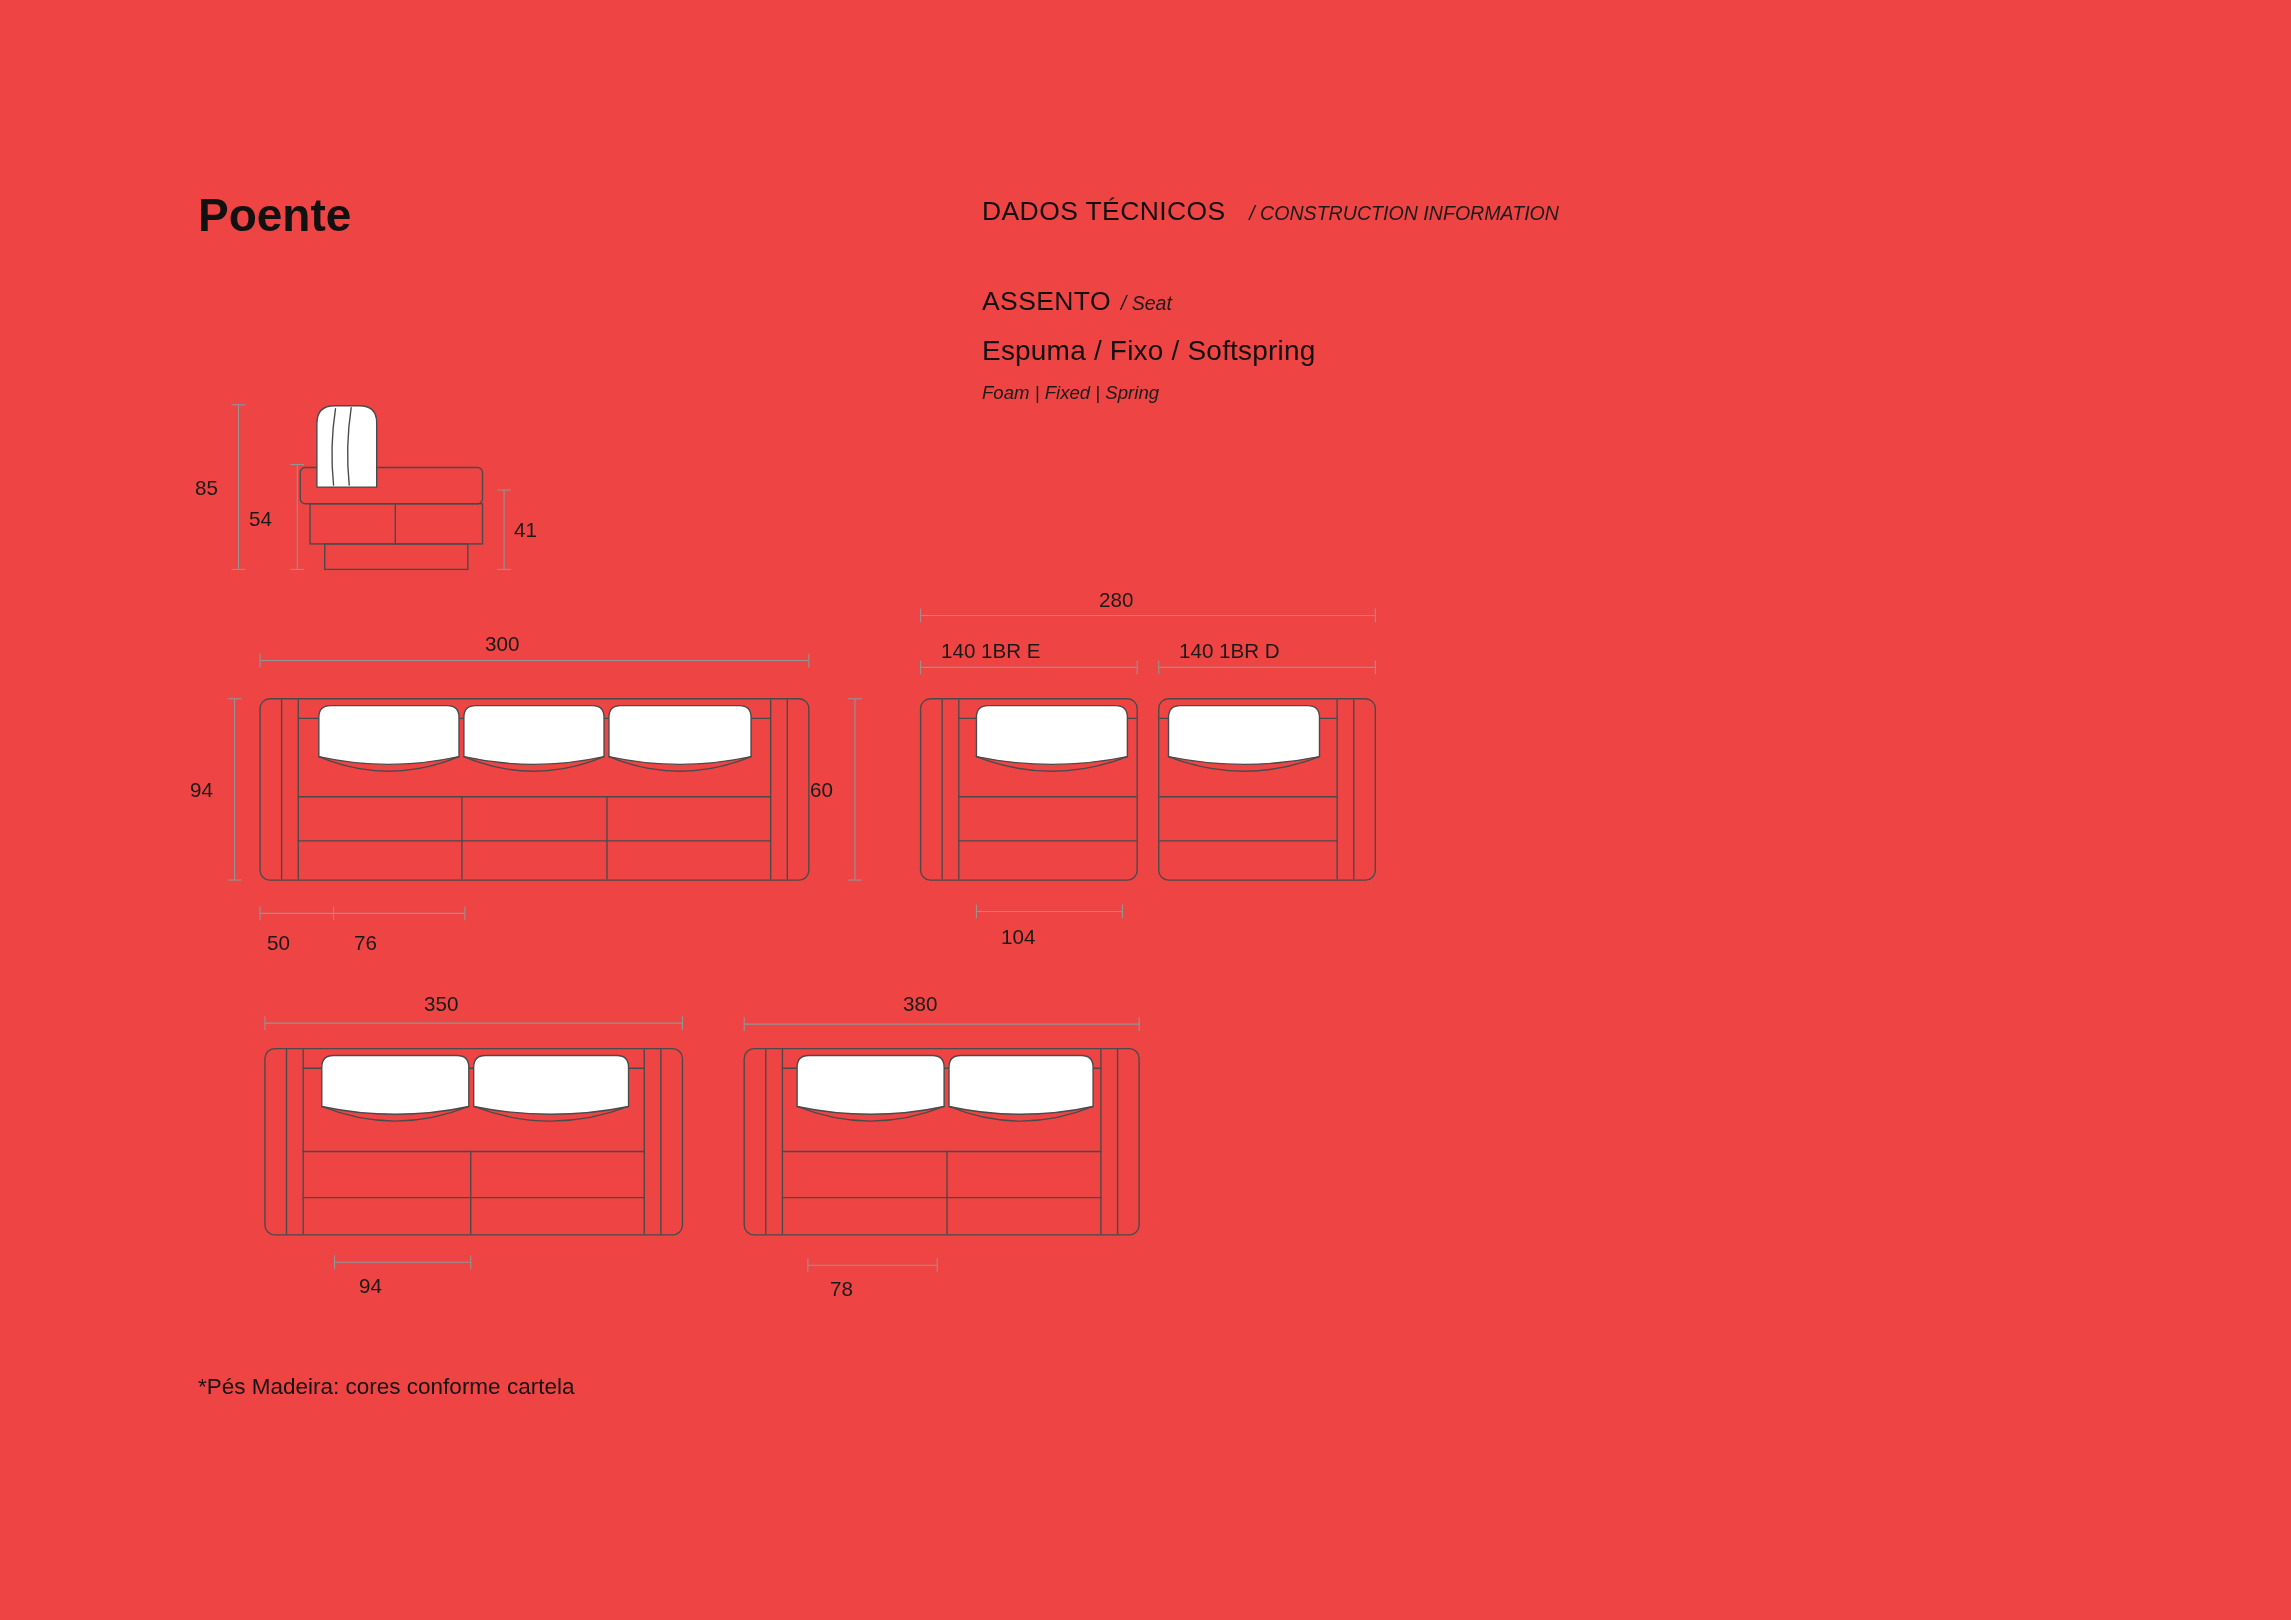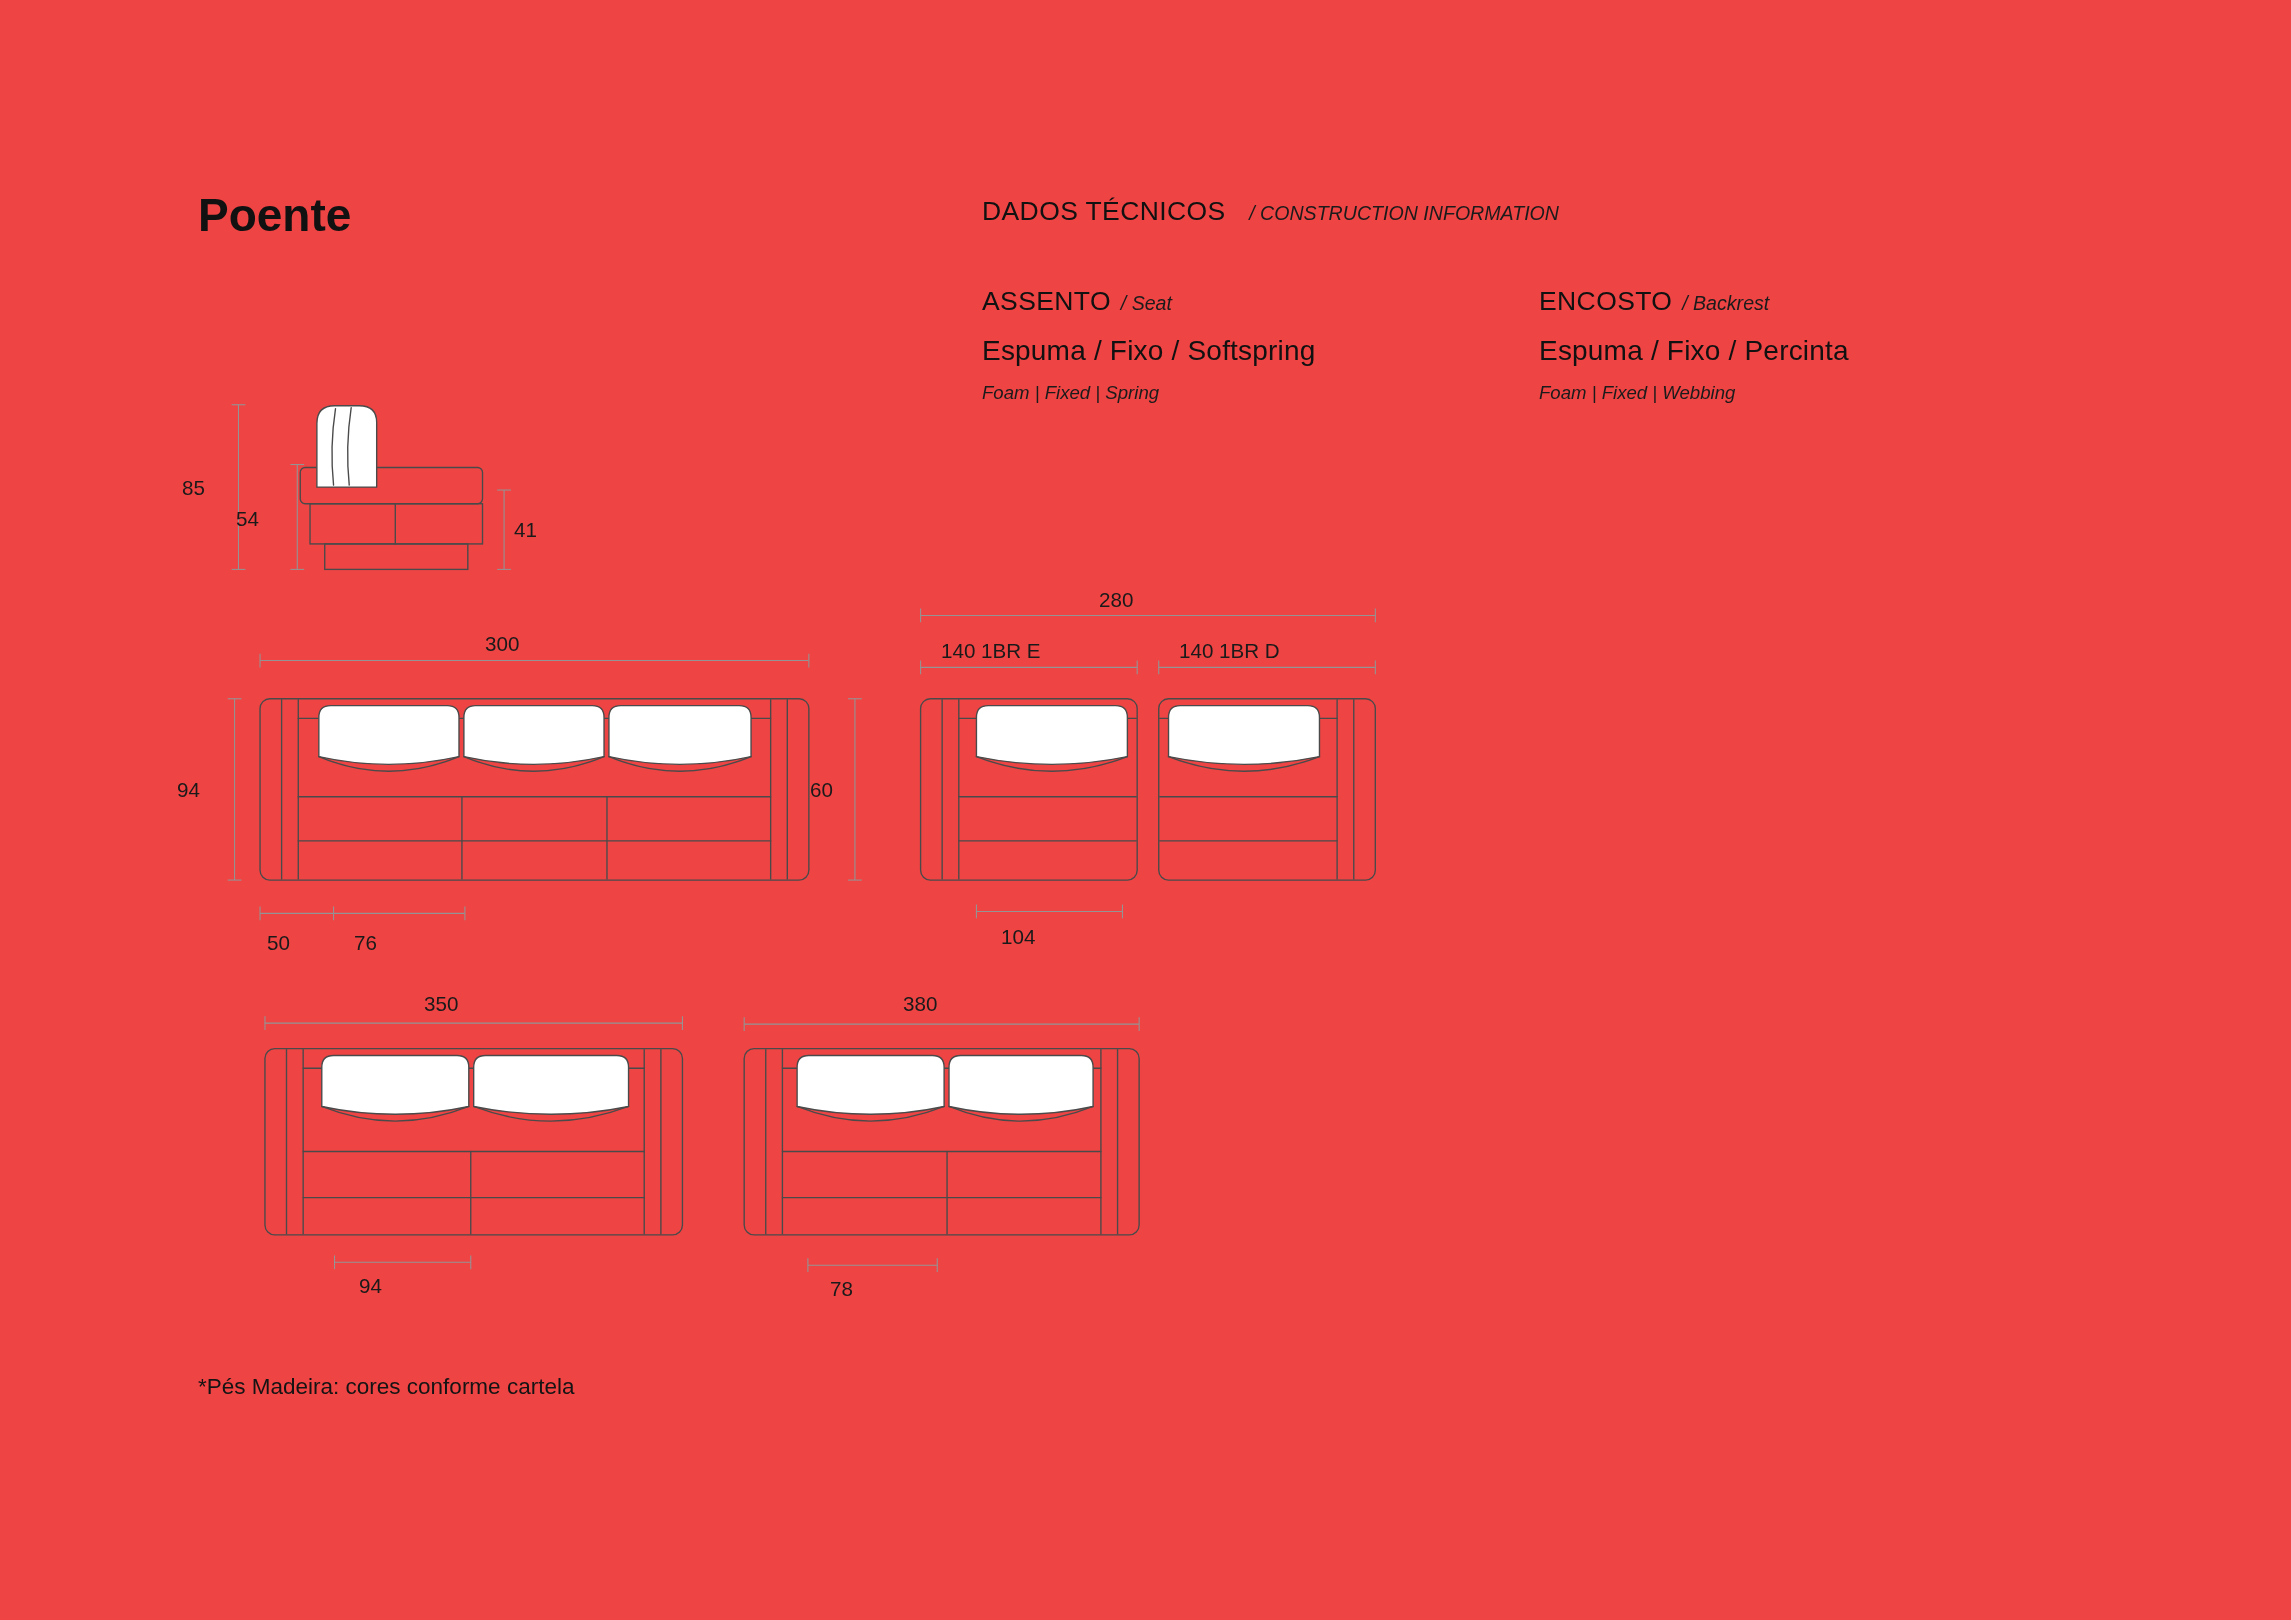--- a/index.html
+++ b/index.html
@@ -11,21 +11,21 @@
   .abs{position:absolute}
   .title{font-size:46px;font-weight:700;color:#111;line-height:1}
   .hrow{display:flex;align-items:baseline}
   .h-main{font-size:26.5px;color:#111;letter-spacing:0.4px}
   .h-sub{font-size:19.6px;font-style:italic;color:#1b1b1b;margin-left:23.5px}
   .spec .h-sub{margin-left:9.8px}
   .materials{font-size:28px;color:#111;margin-top:17.6px;letter-spacing:0.2px}
   .materials-en{font-size:18.6px;font-style:italic;color:#1b1b1b;margin-top:15.7px}
   .dim{position:absolute;font-size:20.6px;line-height:1.15;color:#1a1a1a;white-space:nowrap}
   .c{}
-  .r{text-align:left}
+  .r{text-align:center}
   .footnote{font-size:22.5px;color:#141414}
   svg.draw{position:absolute;left:0;top:0}
 </style>
 </head>
 <body>
 
 <div class="sheet">
 
   <svg class="draw" width="2292" height="1620" viewBox="0 0 2338 1653">
 
@@ -176,28 +176,20 @@
     </div>
     <div class="materials">Espuma / Fixo / Softspring</div>
     <div class="materials-en">Foam | Fixed | Spring</div>
   </div>
 
   <div class="abs hrow" style="left:982px;top:196px">
     <span class="h-main">DADOS TÉCNICOS</span>
     <span class="h-sub">/ CONSTRUCTION INFORMATION</span>
   </div>
 
-  <div class="abs spec" style="left:1539px;top:286px">
-    <div class="hrow">
-      <span class="h-main">ENCOSTO</span>
-      <span class="h-sub">/ Backrest</span>
-    </div>
-    <div class="materials">Espuma / Fixo / Percinta</div>
-    <div class="materials-en">Foam | Fixed | Webbing</div>
-  </div>
 
   <div class="dim r" style="left:182px;top:476px;width:49px">85</div>
   <div class="dim r" style="left:236px;top:507px;width:49px">54</div>
   <div class="dim" style="left:514px;top:518px;width:49px">41</div>
 
   <div class="dim c" style="left:485px;top:632px;width:98px">300</div>
   <div class="dim r" style="left:177px;top:778px;width:49px">94</div>
   <div class="dim c" style="left:810px;top:778px;width:41px">60</div>
   <div class="dim c" style="left:267px;top:931px;width:59px">50</div>
   <div class="dim c" style="left:354px;top:931px;width:59px">76</div>

